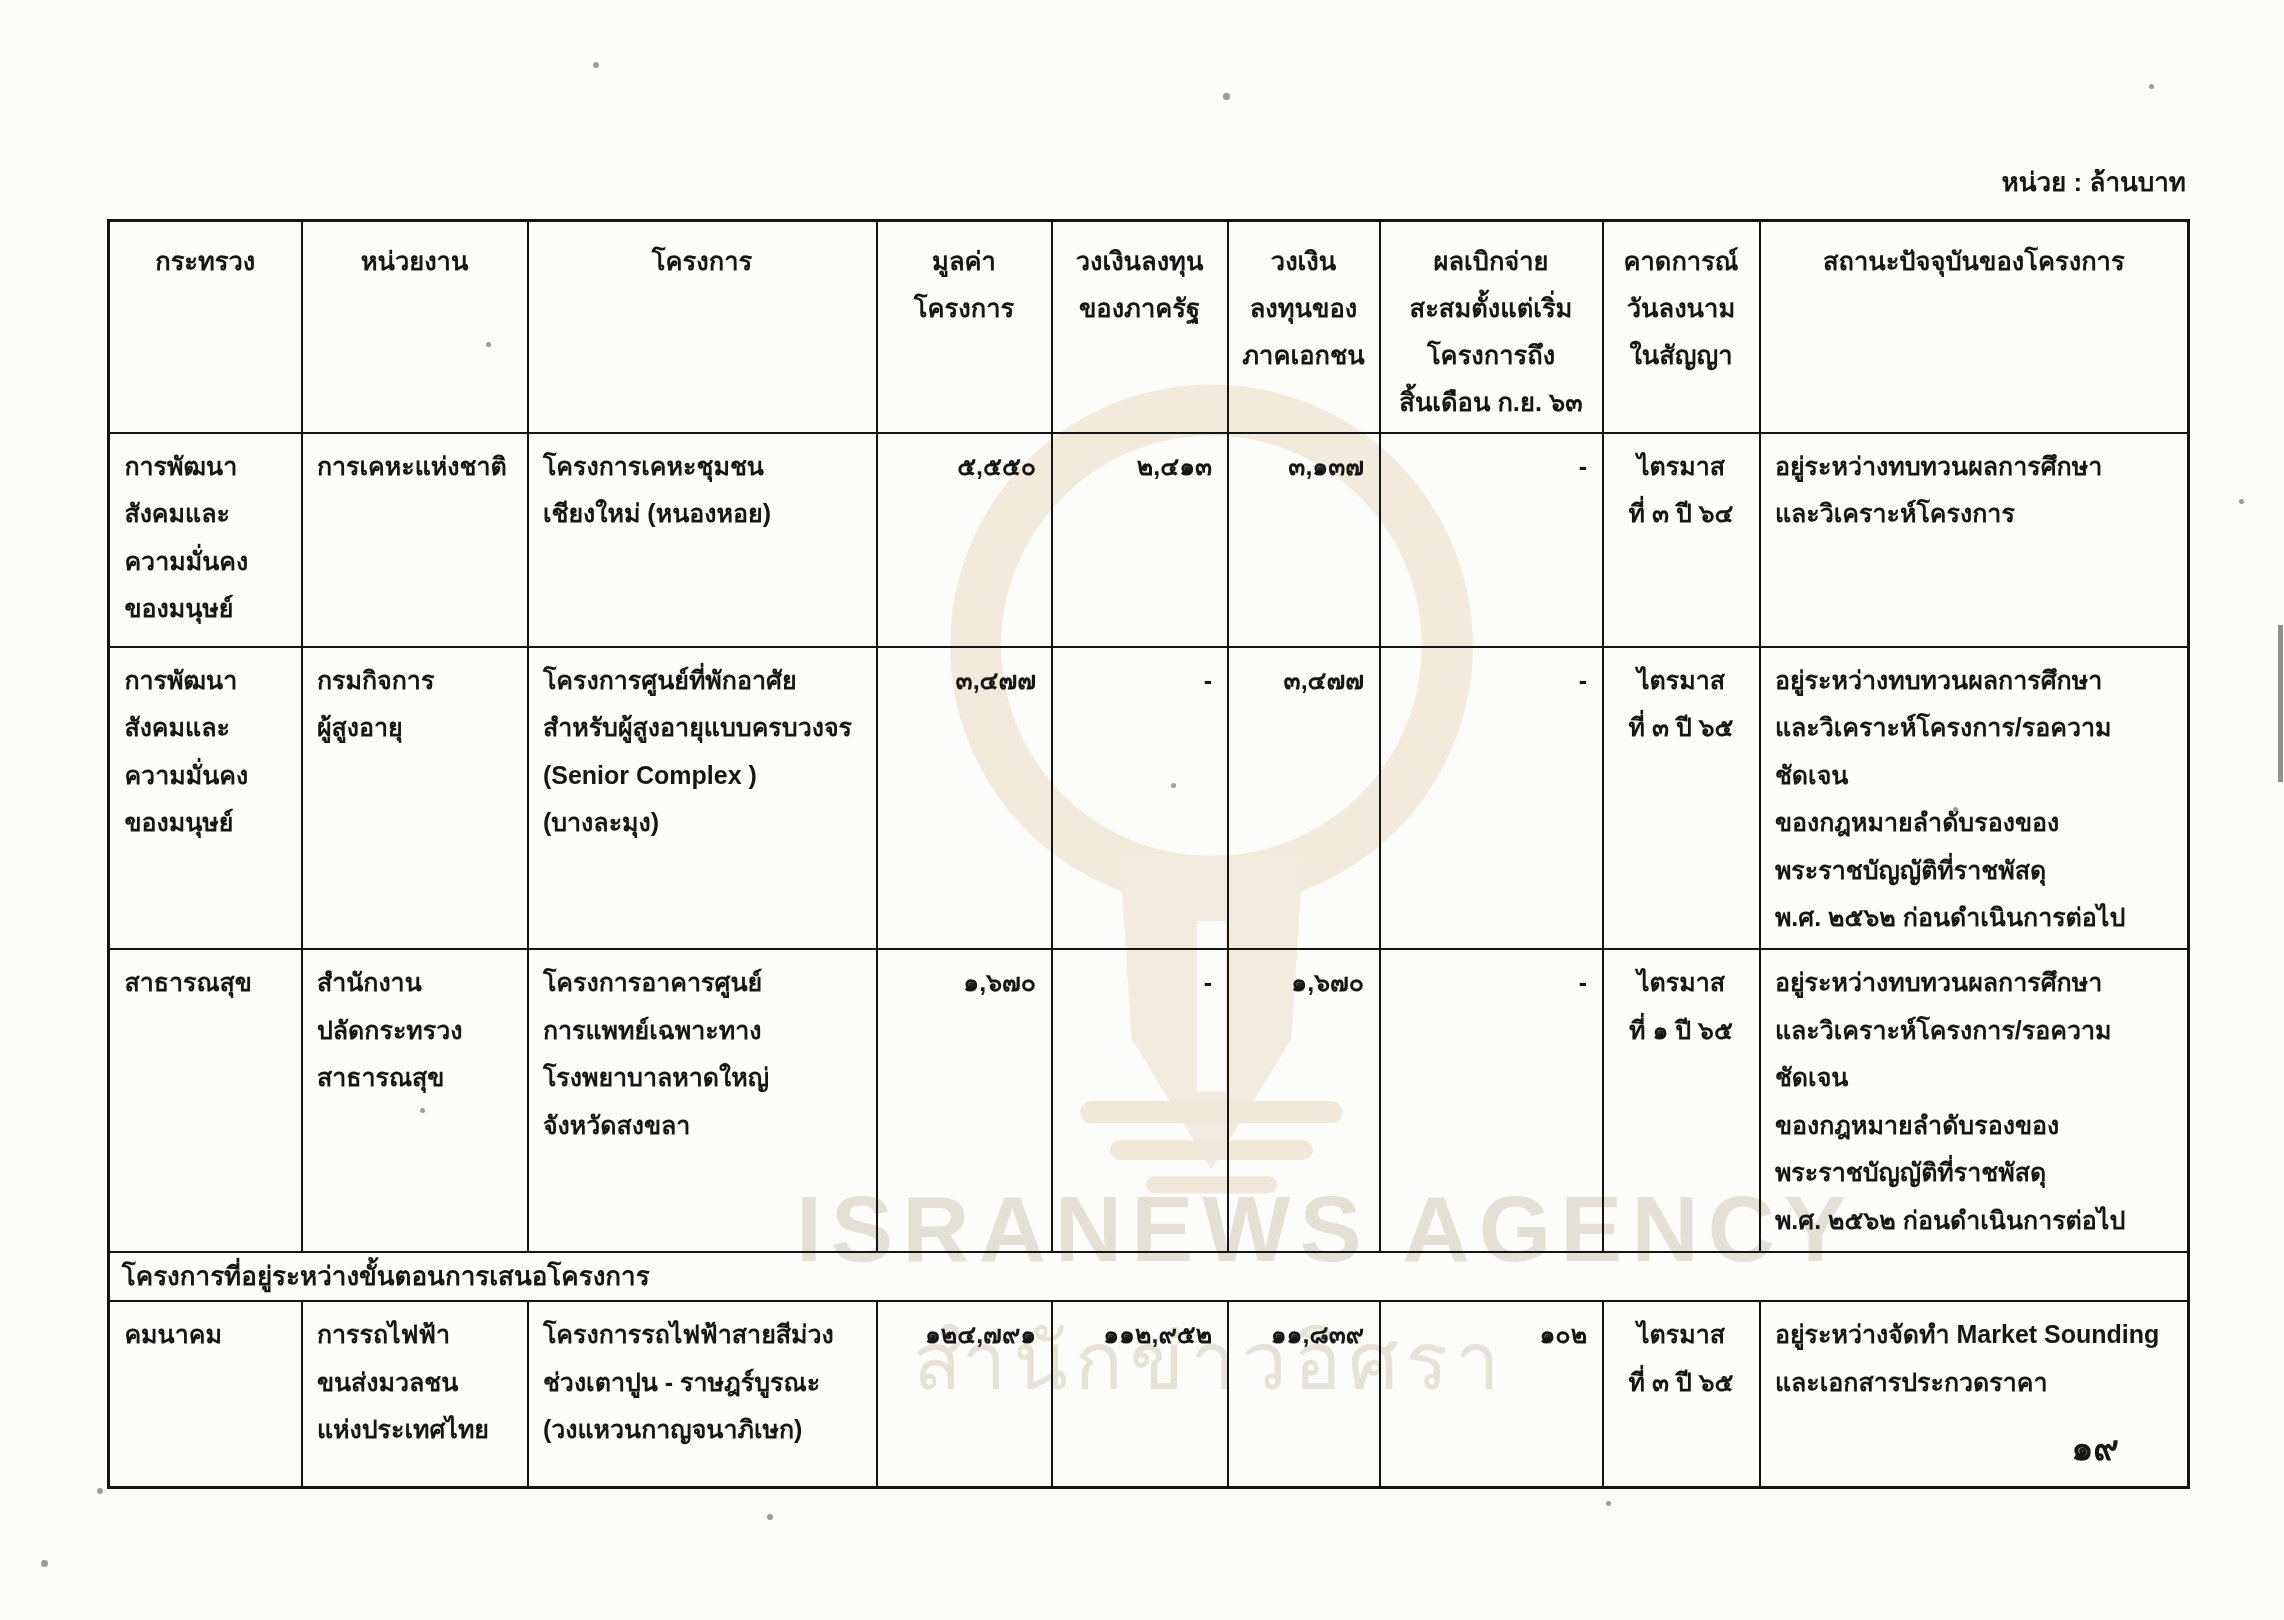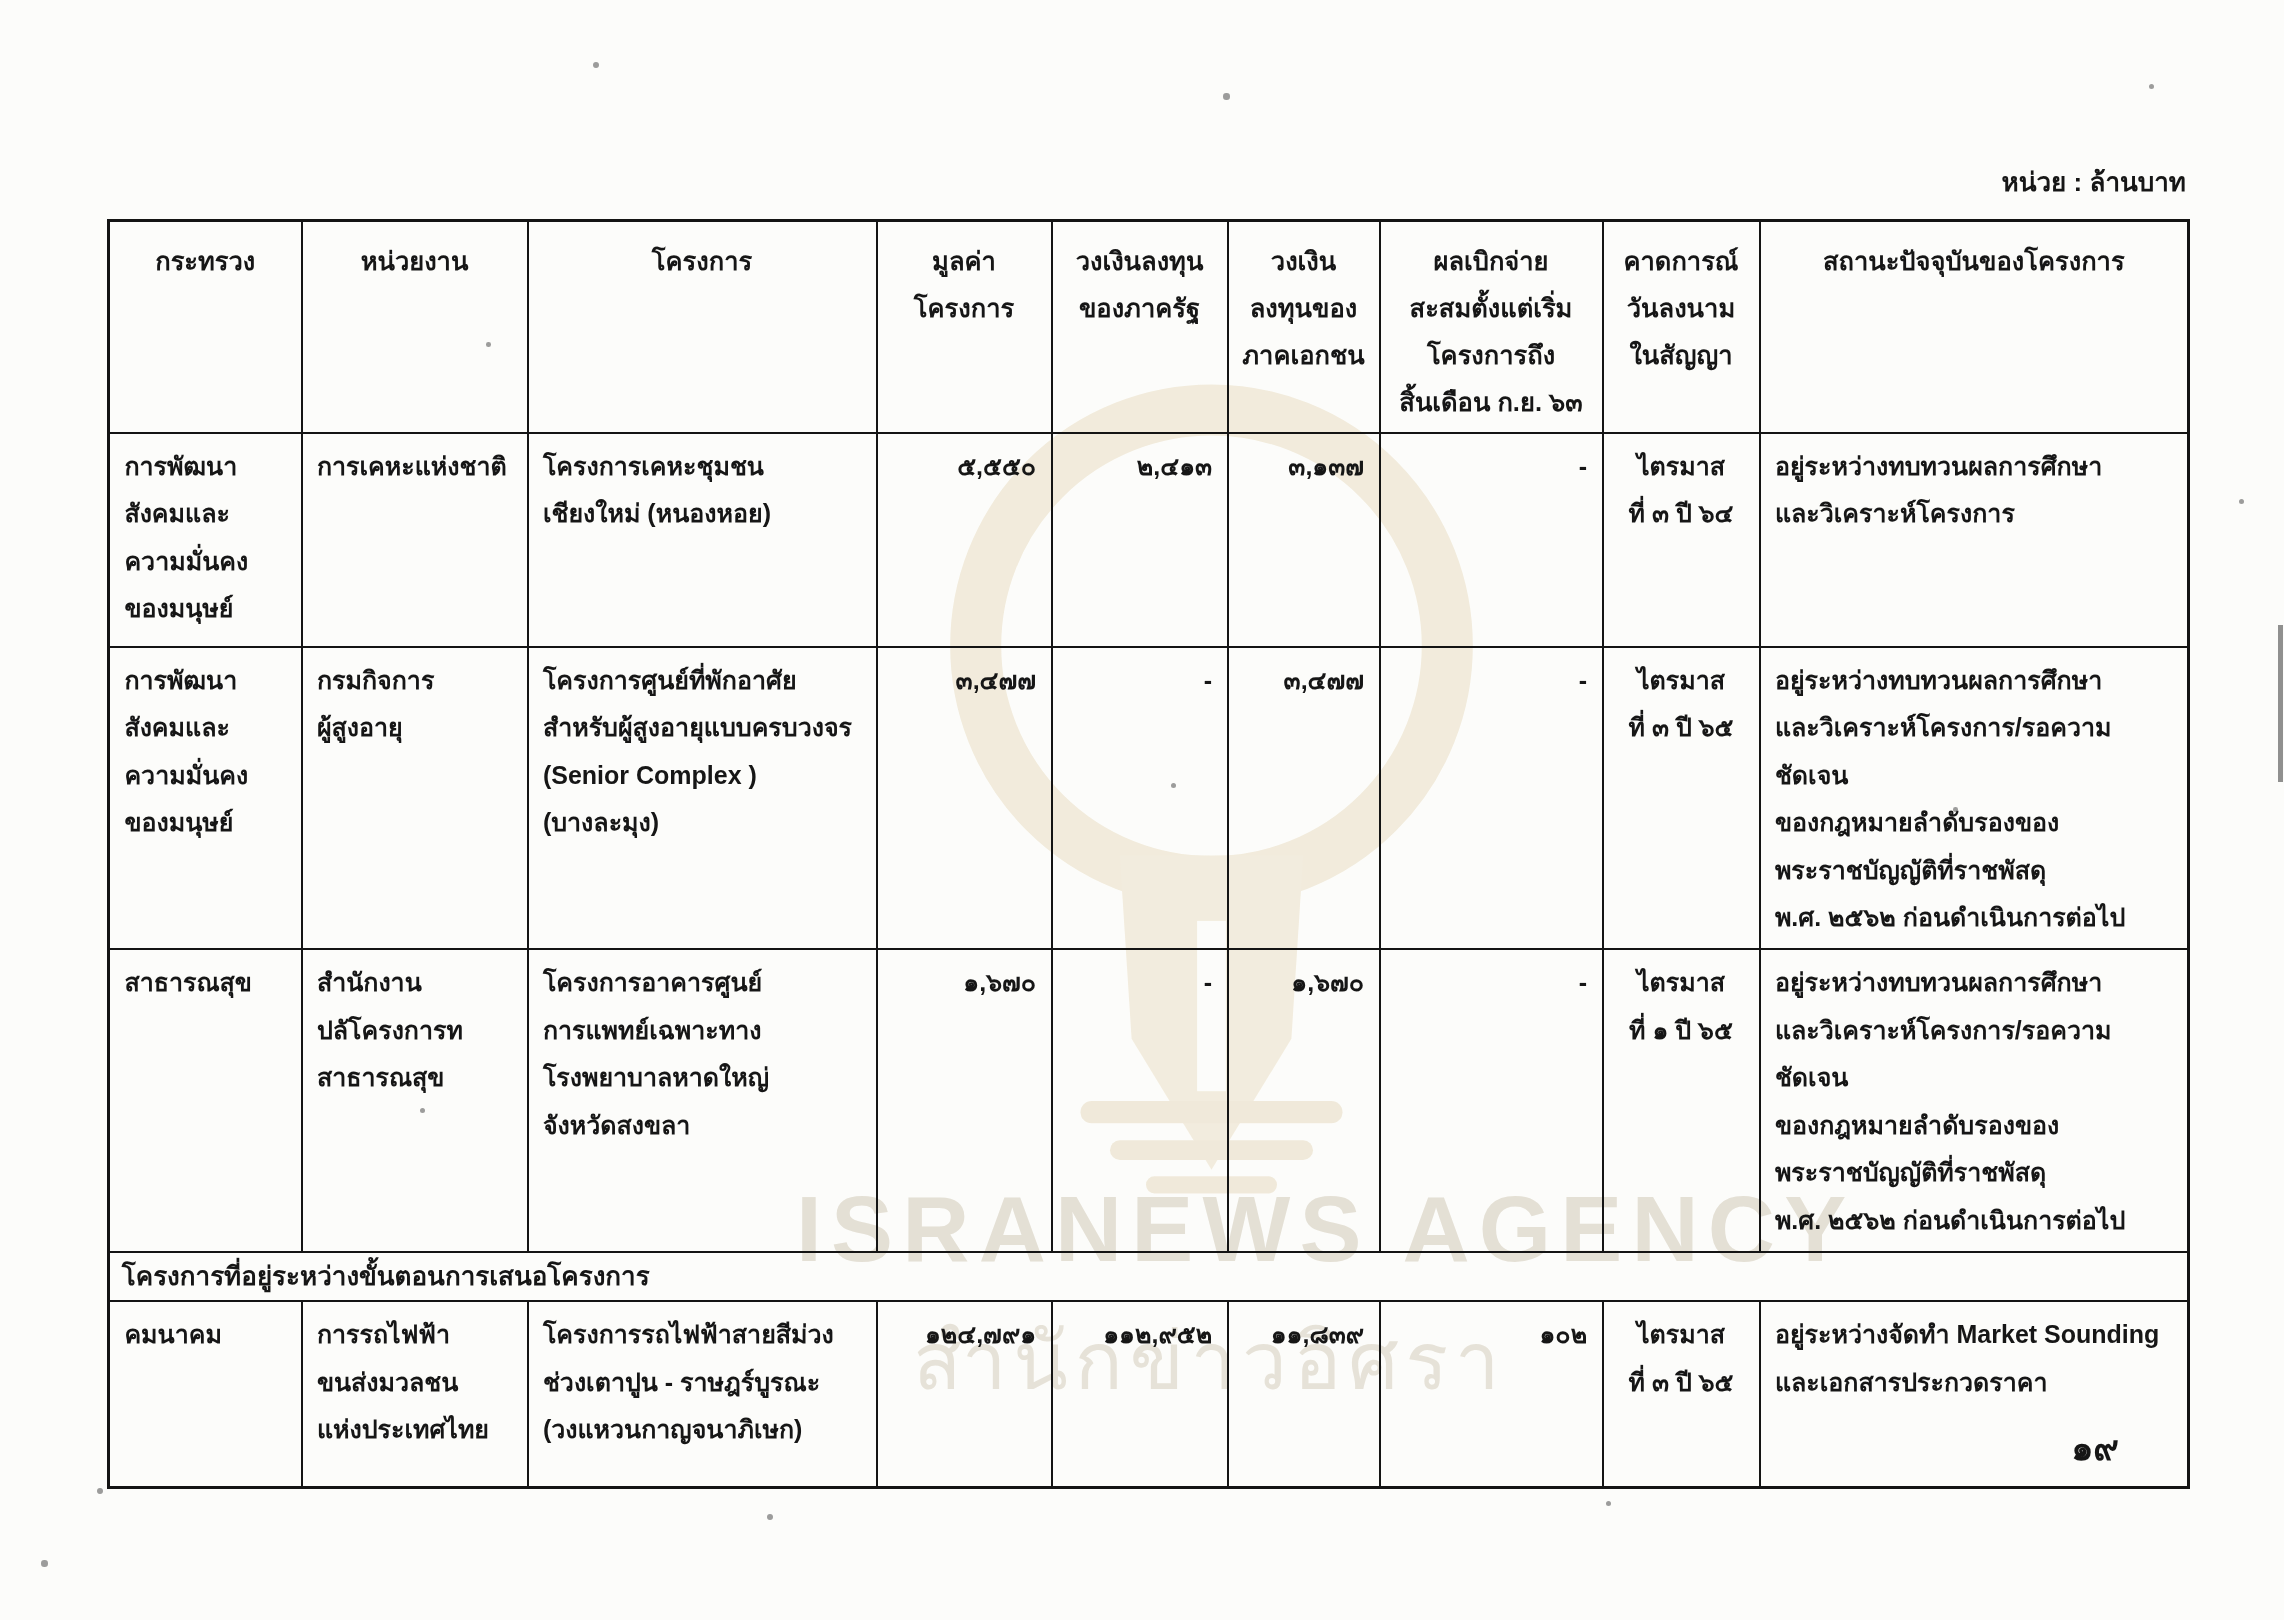--- a/index.html
+++ b/index.html
@@ -166,21 +166,21 @@
       <td class="c-text preline">อยู่ระหว่างทบทวนผลการศึกษา
 และวิเคราะห์โครงการ/รอความชัดเจน
 ของกฎหมายลำดับรองของ
 พระราชบัญญัติที่ราชพัสดุ
 พ.ศ. ๒๕๖๒ ก่อนดำเนินการต่อไป</td>
     </tr>
 
     <tr style="height:247px">
       <td class="c-text preline">สาธารณสุข</td>
       <td class="c-text preline">สำนักงาน
-ปลัโครงการท
+ปลัดกระทรวง
 สาธารณสุข</td>
       <td class="c-text preline">โครงการอาคารศูนย์
 การแพทย์เฉพาะทาง
 โรงพยาบาลหาดใหญ่
 จังหวัดสงขลา</td>
       <td class="c-num">๑,๖๗๐</td>
       <td class="c-num">-</td>
       <td class="c-num">๑,๖๗๐</td>
       <td class="c-num">-</td>
       <td class="c-sign preline">ไตรมาส

